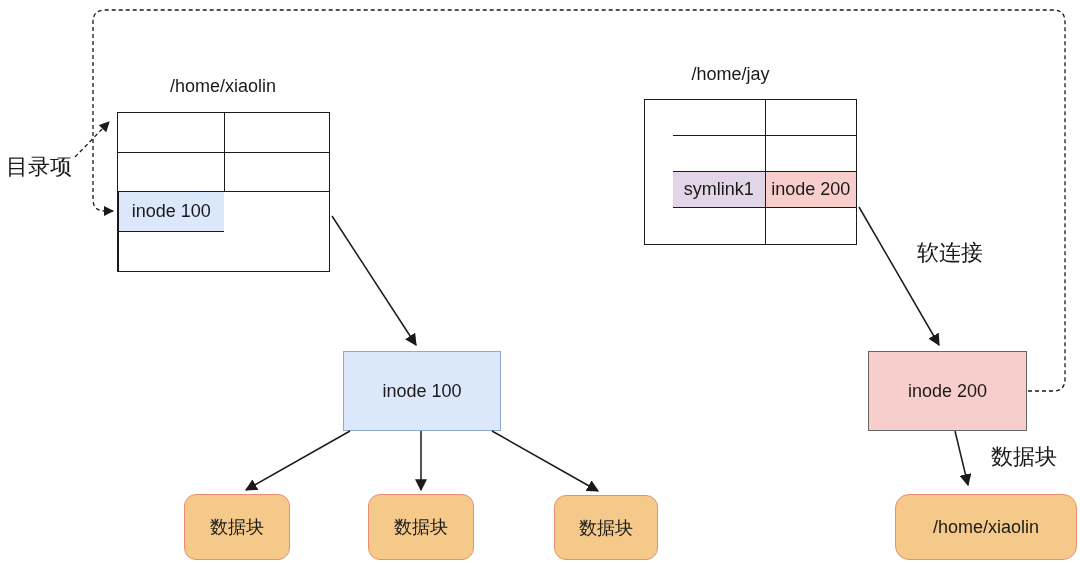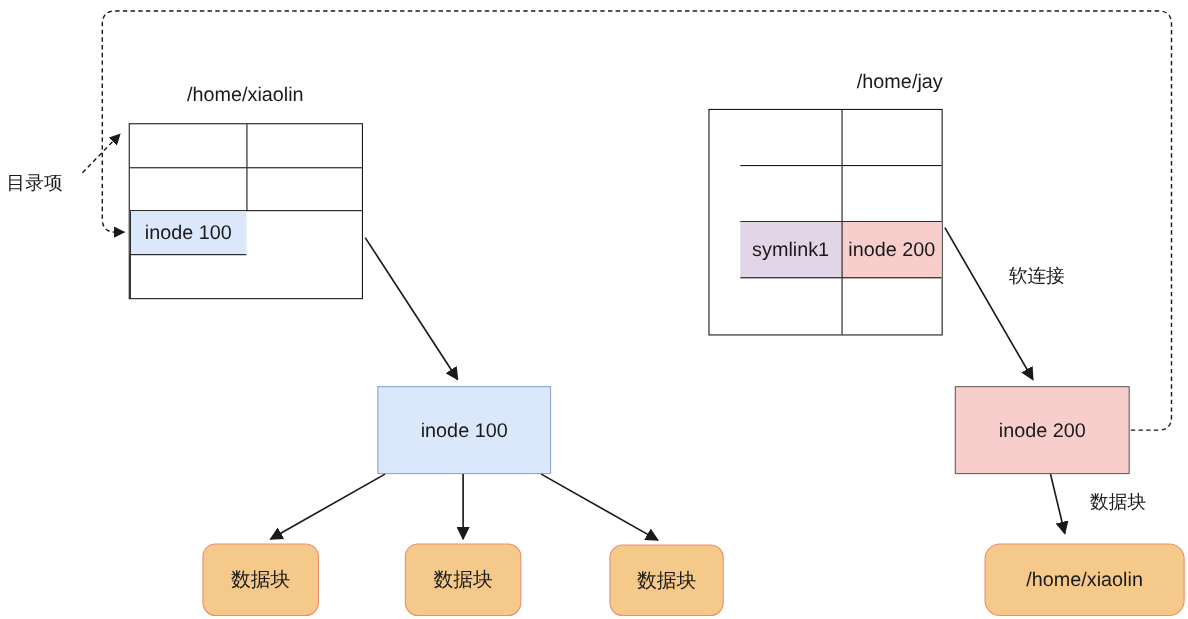--- a/index.html
+++ b/index.html
@@ -1,20 +1,20 @@
 <!DOCTYPE html>
 <html style="--file-cell: #d5e8d4; --inode100-cell: #dbe8fb; --symlink-cell: #e1d5e7; --inode200-cell: #f8cecc; --inode100-box-fill: #dbe8fb; --inode100-box-border: #8ea8cc; --inode200-box-fill: #f8cecc; --inode200-box-border: #666666; --data-block-fill: #f5c98a; --data-block-border: #e98f6e; --line: #1a1a1a;"><head>
 <meta charset="utf-8">
 <style>
   html,body{margin:0;padding:0;background:#ffffff;}
   .stage{
     position:relative;width:1080px;height:563px;background:#ffffff;
     font-family:"Liberation Sans","DejaVu Sans",sans-serif;color:#1a1a1a;overflow:hidden;
   }
-  .lbl{position:absolute;font-size:17px;line-height:21px;white-space:nowrap;text-align:center;}
+  .lbl{position:absolute;font-size:22px;line-height:21px;white-space:nowrap;text-align:center;}
   .tbl-title{position:absolute;font-size:18px;text-align:center;white-space:nowrap;}
   .dtable{
     position:absolute;display:grid;grid-template-columns:1fr 1fr;grid-template-rows:repeat(4,1fr);
     border:1.5px solid #1a1a1a;box-sizing:border-box;background:#ffffff;
   }
   .cell{box-sizing:border-box;display:flex;align-items:center;justify-content:center;
     font-size:18px;white-space:nowrap;}
   .cell.c1{border-left:1.5px solid #1a1a1a;}
   .cell.rb{border-bottom:1.5px solid #1a1a1a;}
   .cell.green{background:var(--file-cell);}
@@ -49,36 +49,36 @@
 
     <path d="M332,216 L416,345" fill="none" stroke="#1a1a1a" stroke-width="1.5" marker-end="url(#arr)"></path>
     <path d="M350,431 L246,490" fill="none" stroke="#1a1a1a" stroke-width="1.5" marker-end="url(#arr)"></path>
     <path d="M421,431 L421,490" fill="none" stroke="#1a1a1a" stroke-width="1.5" marker-end="url(#arr)"></path>
     <path d="M492,431 L598,491" fill="none" stroke="#1a1a1a" stroke-width="1.5" marker-end="url(#arr)"></path>
     <path d="M859,207 L939,345" fill="none" stroke="#1a1a1a" stroke-width="1.5" marker-end="url(#arr)"></path>
     <path d="M955,431 L968,485" fill="none" stroke="#1a1a1a" stroke-width="1.5" marker-end="url(#arr)"></path>
   </svg>
 
   <div class="lbl" style="left:6px;top:156px;">目录项</div>
-  <div class="lbl" style="left:917px;top:242px;font-family:Liberation Mono, monospace;">软连接</div>
+  <div class="lbl" style="left:917px;top:242px;">软连接</div>
   <div class="lbl" style="left:991px;top:446px;">数据块</div>
 
   <div class="tbl-title" style="left:117px;top:76px;width:212px;">/home/xiaolin</div>
   <div class="dtable" style="left:117px;top:112px;width:213px;height:160px;">
     <div class="cell c0 rb"></div>
     <div class="cell c1 rb"></div>
     <div class="cell c0 rb"></div>
     <div class="cell c1 rb"></div>
     <div class="cell c1 rb blue">inode 100</div>
     <div class="cell c0"></div>
     <div class="cell c1"></div>
   </div>
 
-  <div class="tbl-title" style="left:644px;top:64px;width:213px;text-align:right;">/home/jay</div>
-  <div class="dtable" style="left:644px;top:99px;width:213px;height:206px;padding-left:28px;">
+  <div class="tbl-title" style="left:624px;top:64px;width:213px;">/home/jay</div>
+  <div class="dtable" style="left:644px;top:99px;width:213px;height:146px;padding-left:28px;">
     <div class="cell c0 rb"></div>
     <div class="cell c1 rb"></div>
     <div class="cell c0 rb"></div>
     <div class="cell c1 rb"></div>
     <div class="cell c0 rb purple">symlink1</div>
     <div class="cell c1 rb pink">inode 200</div>
     <div class="cell c0"></div>
     <div class="cell c1"></div>
   </div>
 

